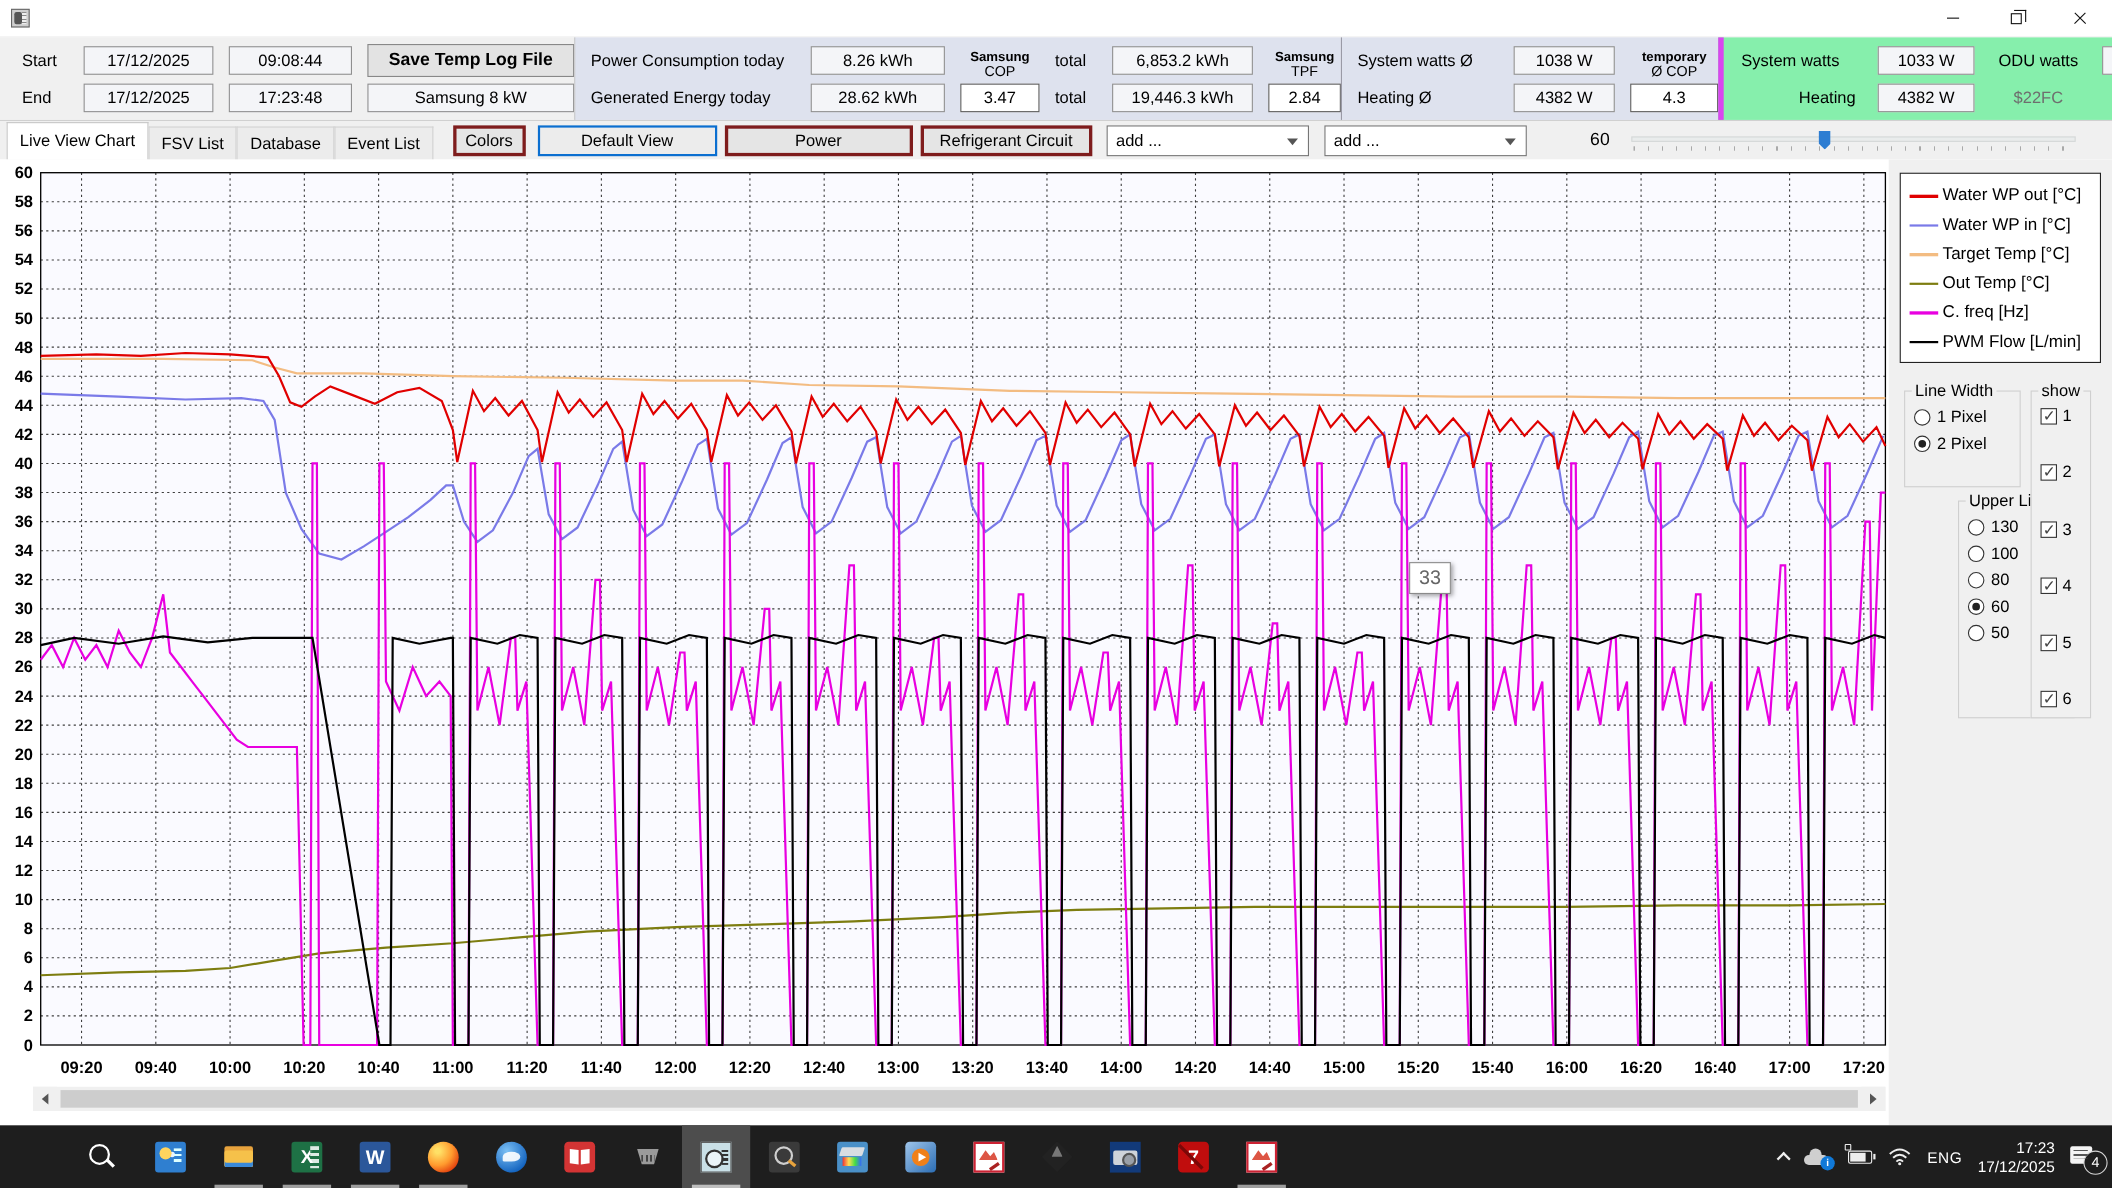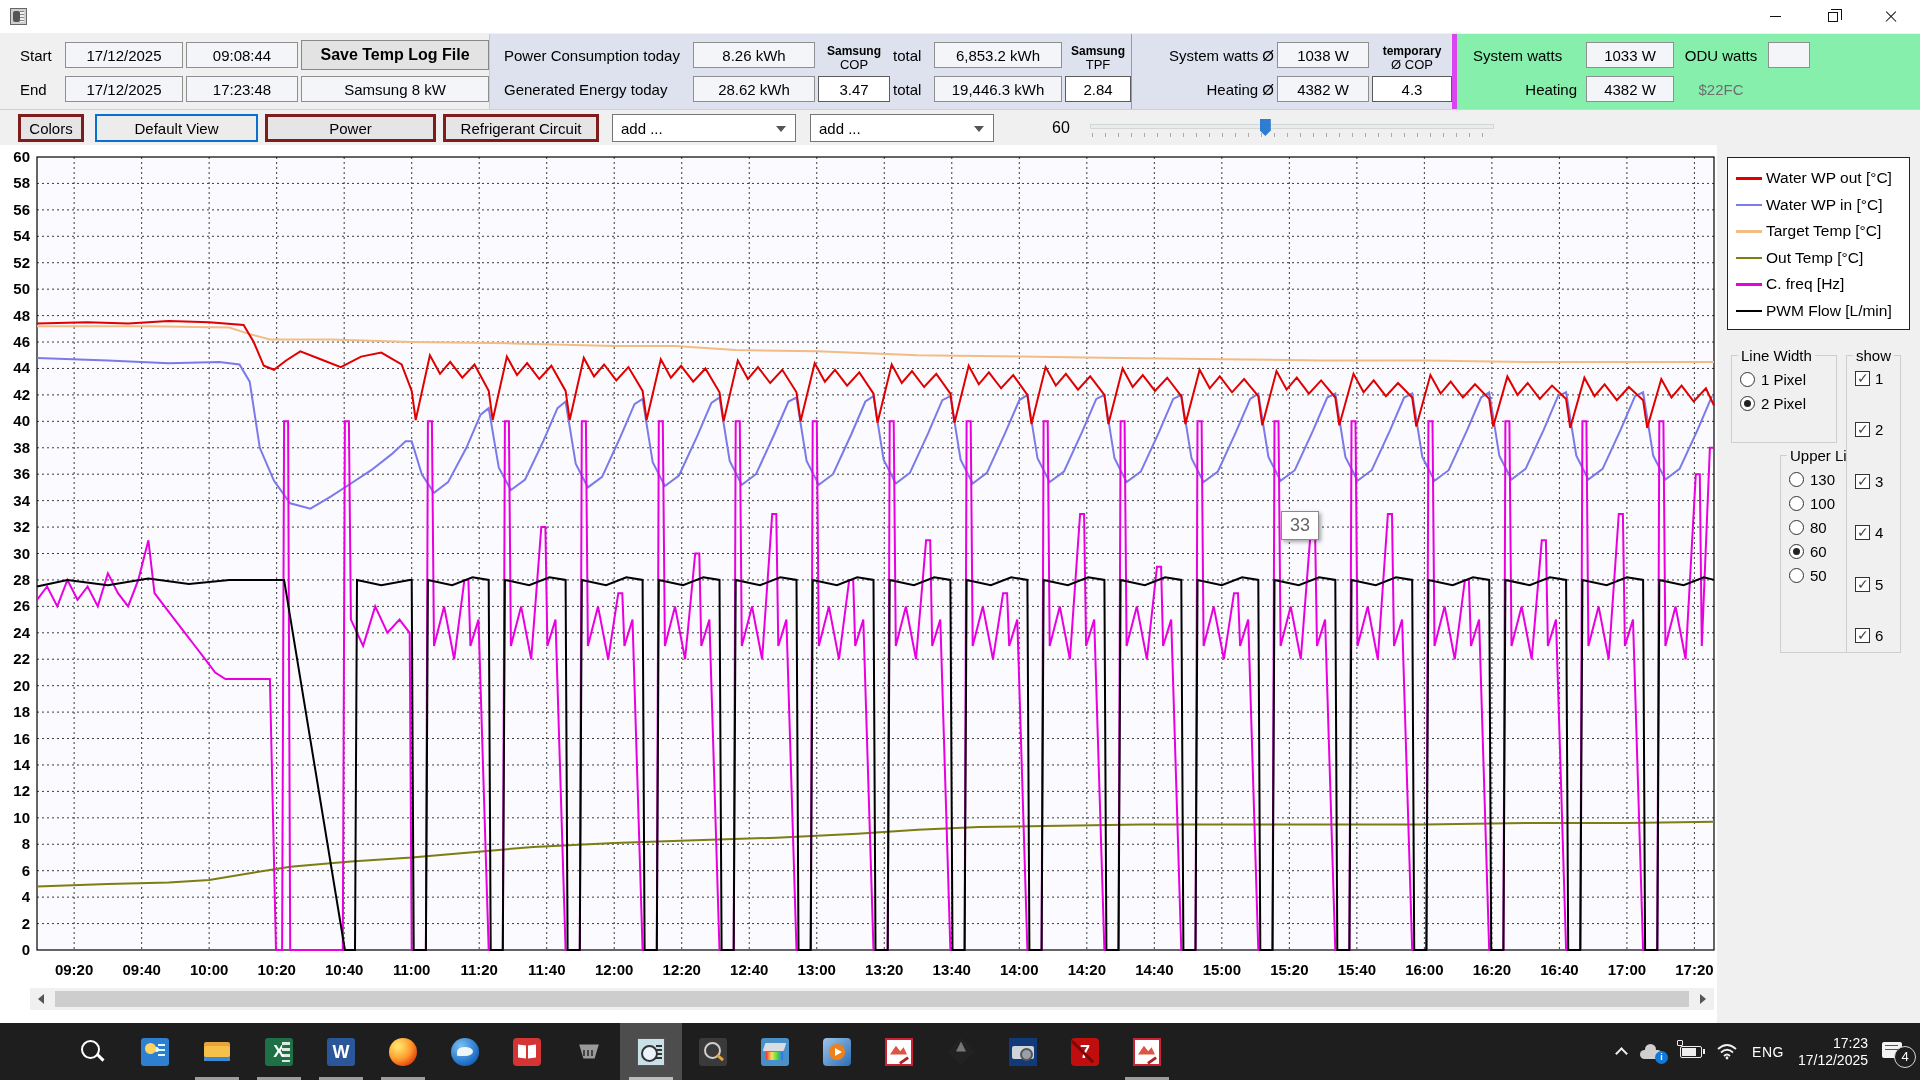--- a/index.html
+++ b/index.html
@@ -20,29 +20,29 @@
   .ic-min{width:11px;height:1px;background:#111;}
   .ic-max{width:10px;height:10px;border:1px solid #111;position:relative;}
   .ic-max:before{content:"";position:absolute;left:2px;top:-4px;width:10px;height:10px;border:1px solid #111;border-left:none;border-bottom:none;}
   .ic-close{width:12px;height:12px;position:relative;}
   .ic-close:before,.ic-close:after{content:"";position:absolute;left:-1px;top:5px;width:14px;height:1.4px;background:#111;}
   .ic-close:before{transform:rotate(45deg);} .ic-close:after{transform:rotate(-45deg);}
 
   
   .toolbar{position:absolute;top:34px;left:0;width:100%;height:76px;background:#f0f0f0;
     border-bottom:1px solid #d0d0d0;display:flex;}
-  .tb-sec{height:100%;display:grid;grid-template-rows:34px 34px;align-items:center;padding-top:4px;column-gap:3px;}
+  .tb-sec{height:100%;display:grid;grid-template-rows:34px 34px;align-items:center;padding-top:4px;column-gap:14px;}
   .sec1{padding-left:20px;grid-template-columns:42px 118px 112px 188px;background:#f0f0f0;}
   .sec2{grid-template-columns:186px 122px 72px 38px 128px 66px;background:#dee2ee;padding-left:14px;border-left:1px solid #c9c9c9;}
   .sec3{grid-template-columns:128px 92px 80px;background:#dee2ee;padding-left:14px;border-left:1px solid #9a9aa6;}
   .sec4{grid-template-columns:110px 88px 88px 42px;background:#86efac;padding-left:16px;border-left:5px solid #d946ef;flex:1;}
   .fld{height:26px;border:1px solid #8f8f8f;background:#f4f5f8;display:flex;align-items:center;justify-content:center;font-size:15px;}
   .fld.white{background:#fff;border-color:#5c5c5c;}
   .lbl{font-size:15px;}
-  .lbl.right{text-align:right;}
+  .lbl.right{}
   .stacklbl{font-size:12px;font-weight:700;text-align:center;line-height:13px;align-self:end;padding-bottom:1px;}
   .stacklbl .sub{font-weight:400;font-size:13px;}
   .savebtn{height:30px;border:1px solid #888;background:#e3e3e3;font-weight:700;font-size:16px;
     display:flex;align-items:center;justify-content:center;}
   .graytxt{color:#6e6e6e;text-align:center;}
 
   
   .tabrow{position:absolute;top:110px;left:0;width:100%;height:35px;background:#f0f0f0;display:flex;align-items:flex-end;}
   .tab{height:30px;margin-bottom:0;padding:0 11px;display:flex;align-items:center;font-size:15px;
     background:#ececec;border:1px solid #d2d2d2;border-bottom:none;}
@@ -246,20 +246,26 @@
       <span class="lbl" style="text-align:center">ODU watts</span>
       <div class="fld"></div>
       <span class="lbl" style="text-align:right;padding-right:6px">Heating</span>
       <div class="fld">4382 W</div>
       <span class="lbl graytxt">$22FC</span>
       <span></span>
     </div>
   </div>
 
   <div class="tabrow">
+    <div id="tabs" style="display:flex;align-items:flex-end;height:100%">
+        <div class="tab active">Live View Chart</div>
+        <div class="tab">FSV List</div>
+        <div class="tab">Database</div>
+        <div class="tab">Event List</div>
+      </div>
     <div class="vbtn" style="margin-left:18px;width:66px">Colors</div>
     <div class="vbtn focused" style="margin-left:11px;width:163px">Default View</div>
     <div class="vbtn" style="margin-left:7px;width:171px">Power</div>
     <div class="vbtn" style="margin-left:7px;width:156px">Refrigerant Circuit</div>
     <div class="combo" style="margin-left:13px;width:184px">
       <span>add ...</span>
       <span class="chev"></span>
     </div>
     <div class="combo" style="margin-left:14px;width:184px">
       <span>add ...</span>

